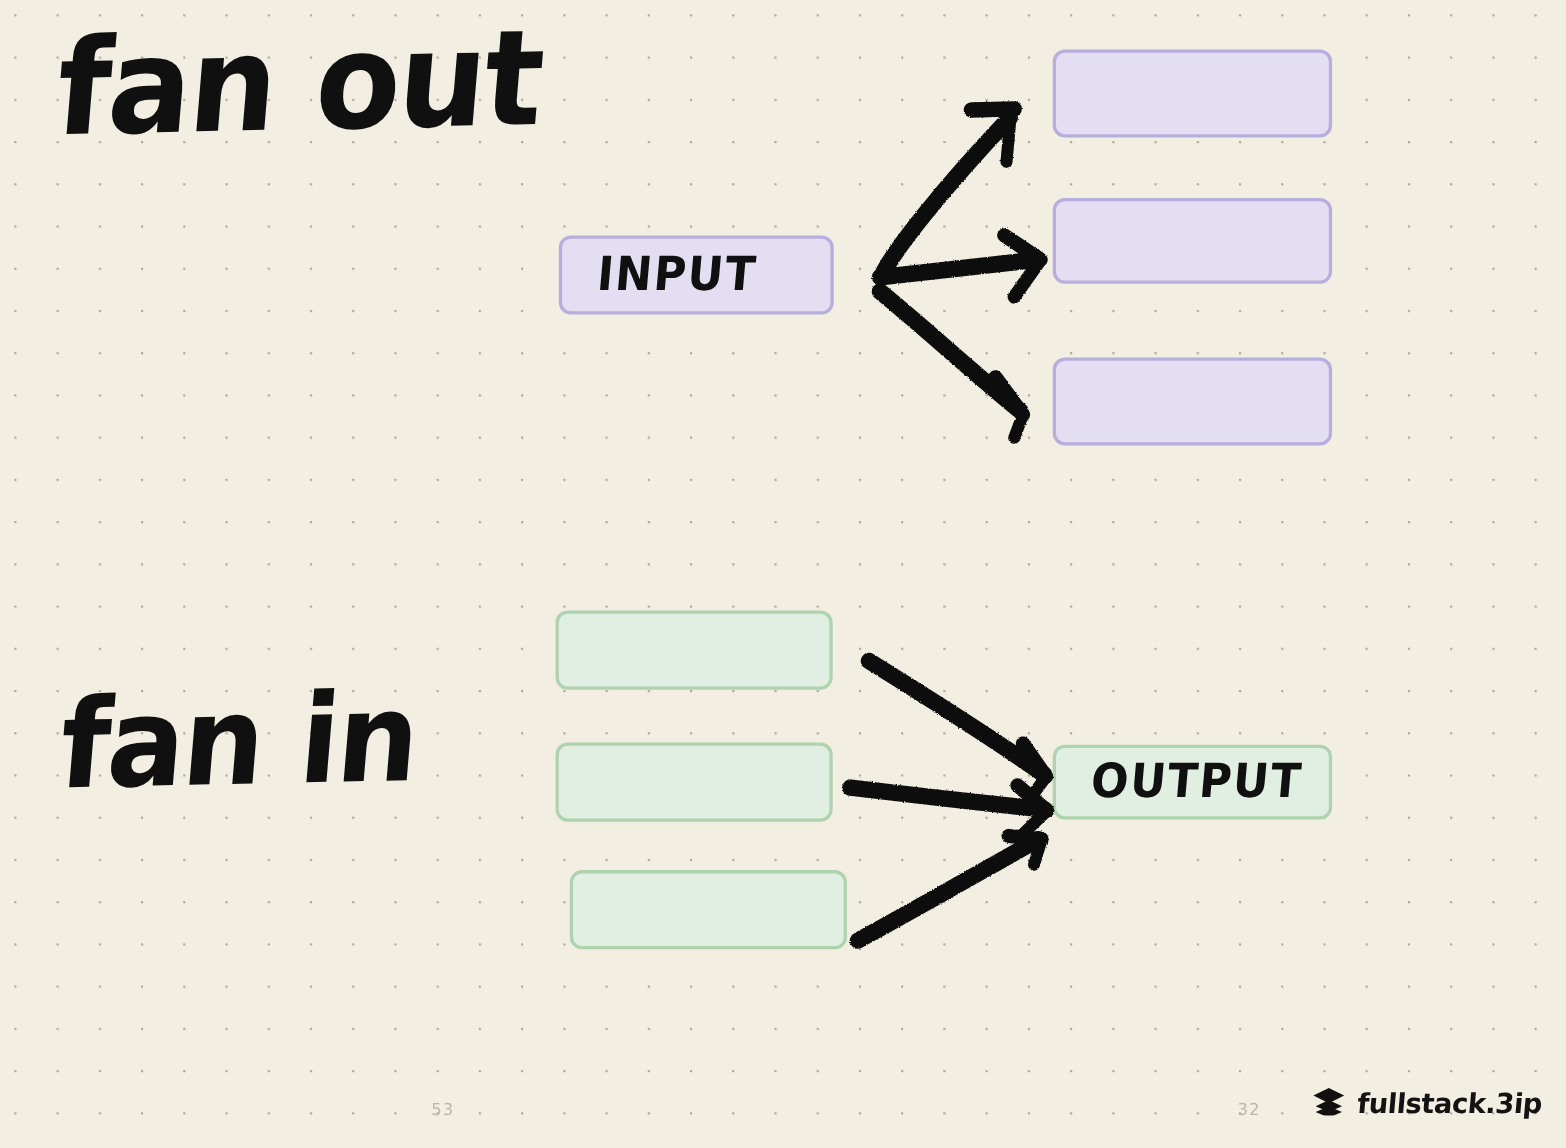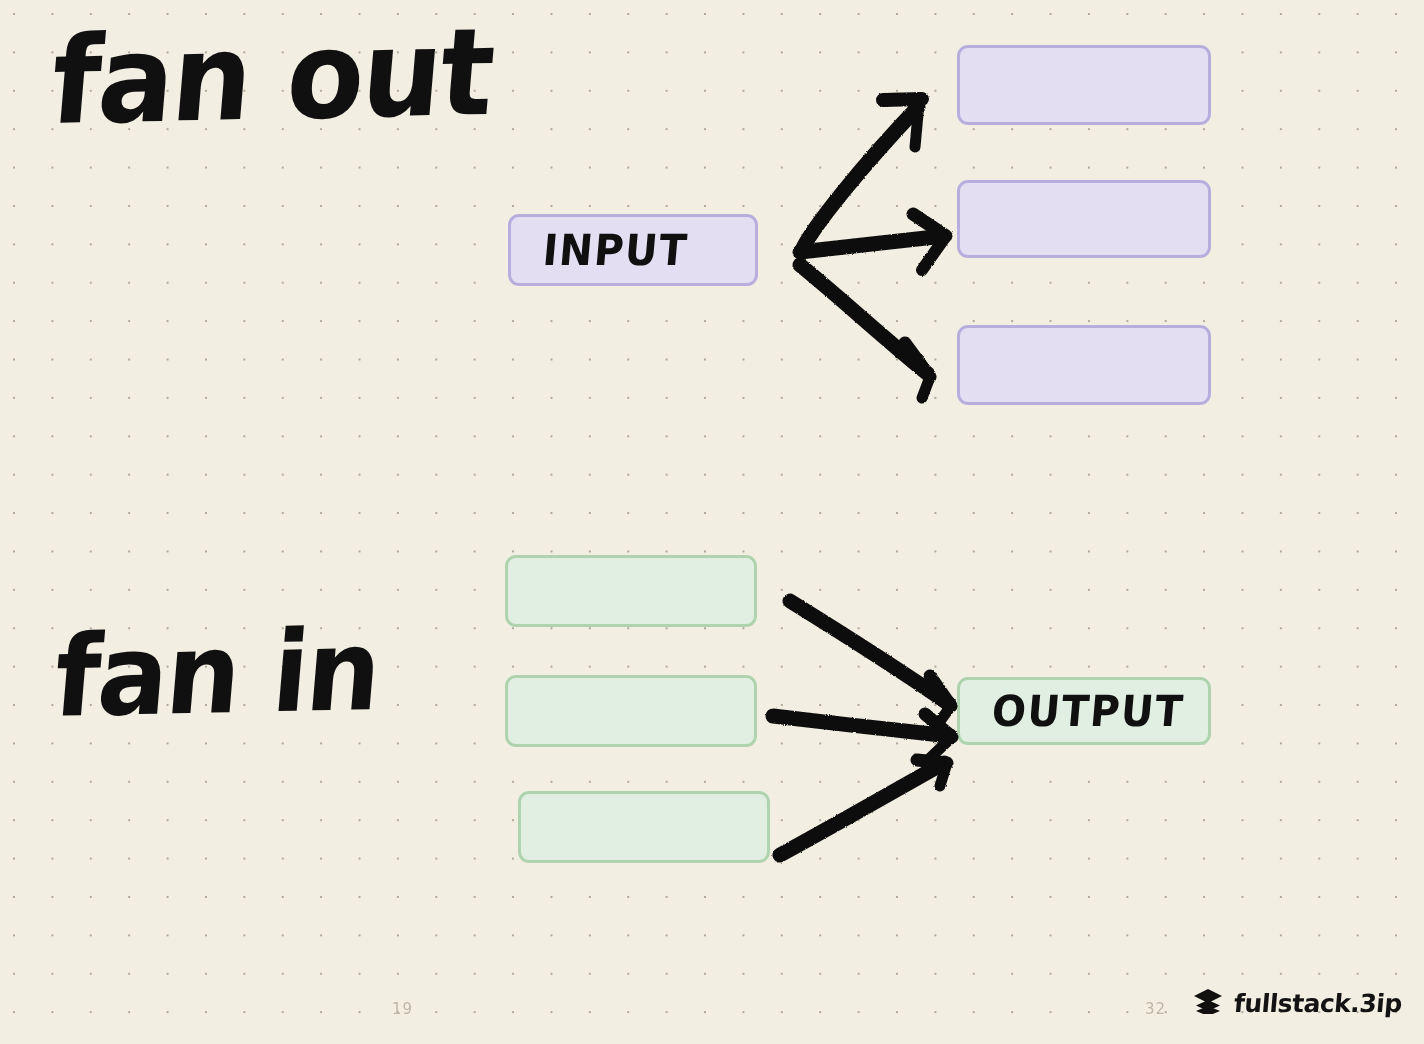--- a/index.html
+++ b/index.html
@@ -101,21 +101,21 @@
 
   
   .page-num {
     position: absolute;
     font-family: "DejaVu Sans", sans-serif;
     font-size: 15px;
     color: #bdb7a6;
     letter-spacing: 1px;
   }
   #page-num-left  { left: 392px;  top: 1000px; }
-  #page-num-right { left: 1125px; top: 1000px; margin-left: 20px; }
+  #page-num-right { left: 1125px; top: 1000px; }
 
   #brand {
     position: absolute;
     right: 22px;
     top: 988px;
     display: flex;
     align-items: center;
     gap: 11px;
   }
   #brand .brand-text {
@@ -210,21 +210,21 @@
       </g>
 
       <g>
         <path d="M780,855 C830,828 896,790 944,763" stroke-width="15"></path>
         <path d="M917,760 L947,763" stroke-width="13"></path>
         <path d="M947,763 L940,786" stroke-width="11"></path>
       </g>
     </g>
   </svg>
 
-  <div class="page-num" id="page-num-left">19</div>
+  <div class="page-num" id="page-num-left">53</div>
 
   <div class="page-num" id="page-num-right">32</div>
 
   <div id="brand">
     <span>
       <svg width="30" height="26" viewBox="0 0 30 26" aria-hidden="true">
         <polygon points="15,1 29,8 15,15 1,8" fill="#121110"></polygon>
         <polygon points="15,12 27,17.6 15,23 3,17.6" fill="#121110"></polygon>
         <polygon points="15,18 27,23 15,28 3,23" fill="#121110"></polygon>
       </svg>

